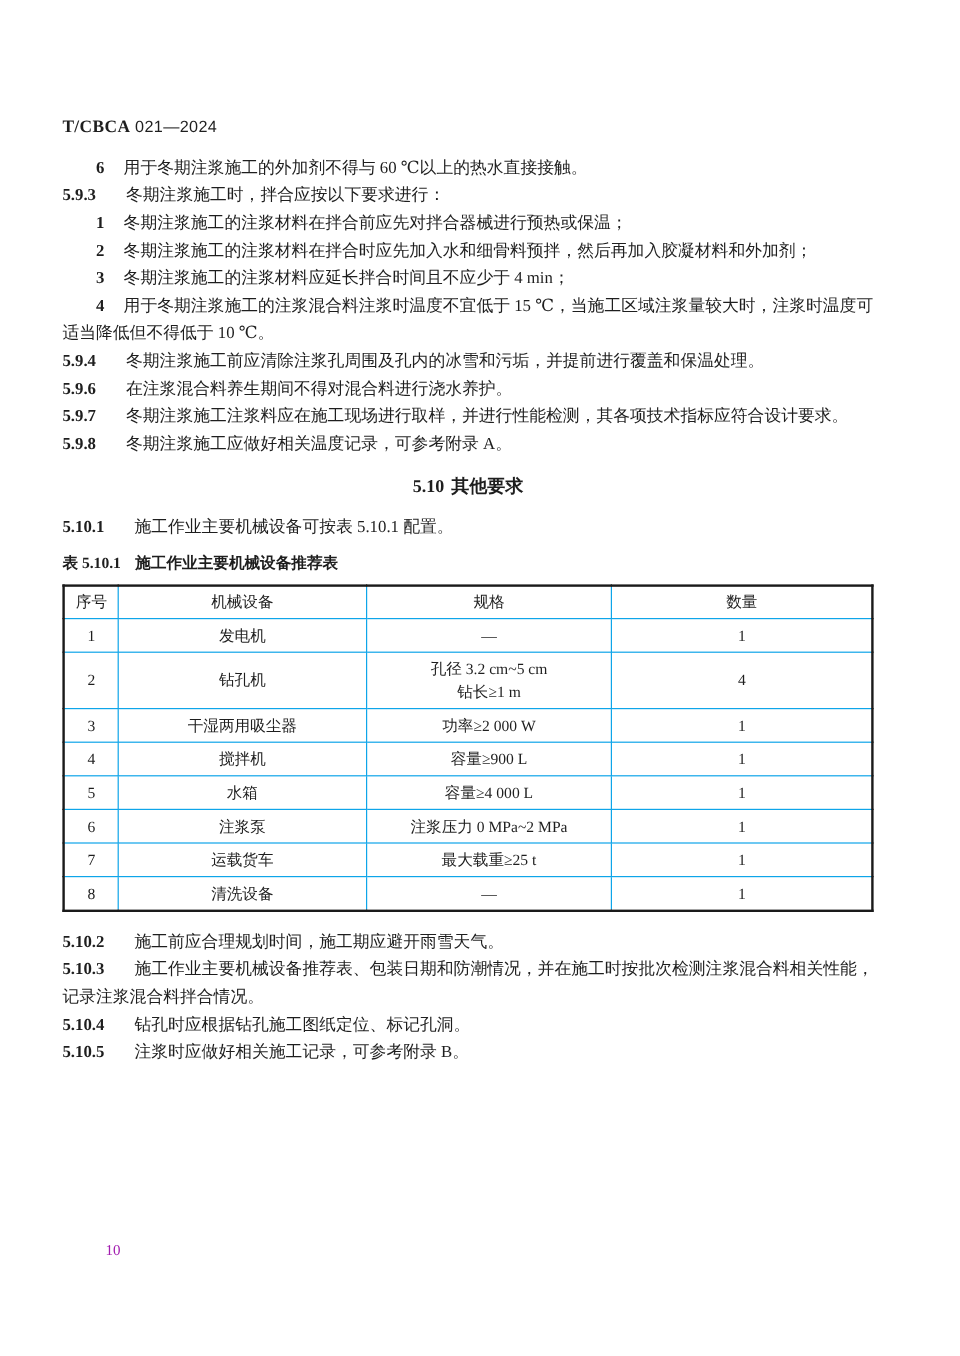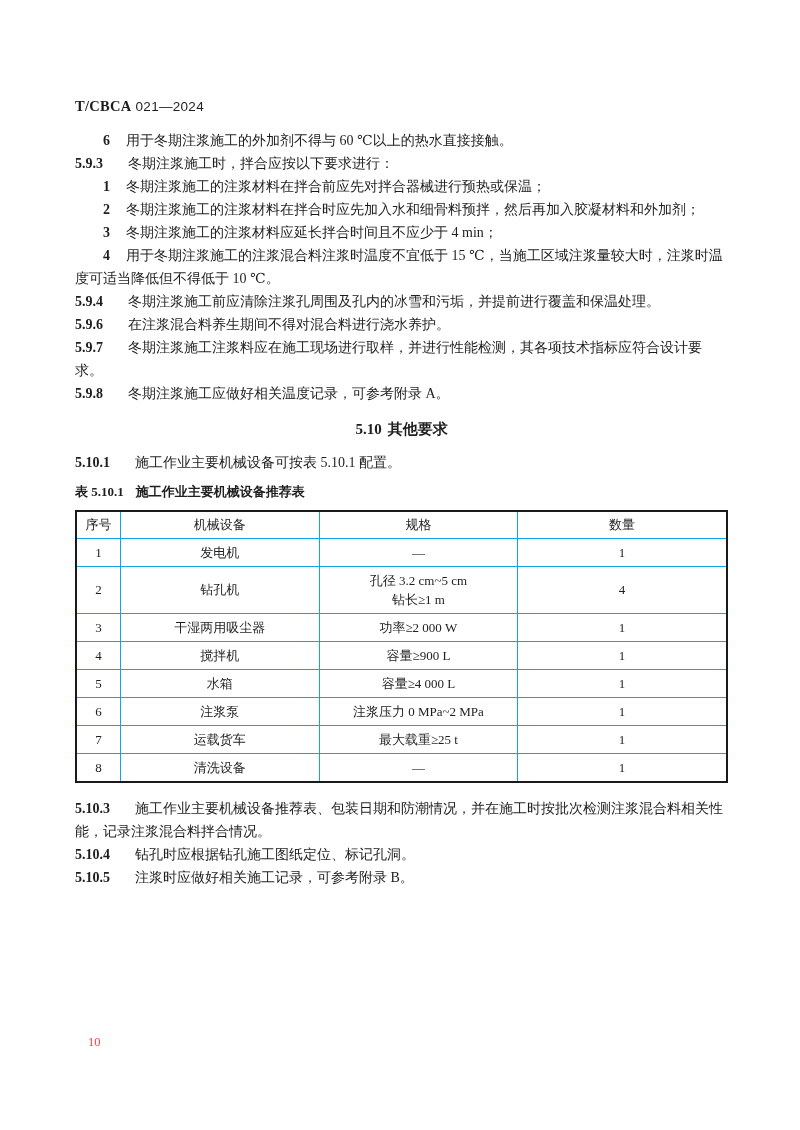--- a/index.html
+++ b/index.html
@@ -6,21 +6,21 @@
   html, body { background: #ffffff; }
   body {
     width: 800px; height: 1130px;
     position: relative;
     font-family: "Liberation Serif", "DejaVu Serif", serif;
     color: #1e1e1e;
     overflow: hidden;
   }
   .page {
     position: absolute; inset: 0;
-    padding: 98px 72px 0 75px;
+    padding: 98px 72px 0 52px;
     border-radius: 6px;
   }
   .doc-header {
     font-family: "Liberation Serif", "DejaVu Serif", serif;
     font-size: 14.5px; letter-spacing: 0.3px;
     margin-bottom: 14px;
   }
   .doc-header .std-label { font-weight: bold; }
   .doc-header .std-number { font-family: "Liberation Sans", "DejaVu Sans", sans-serif; font-size: 13.5px; }
 
@@ -82,21 +82,21 @@
   col.c-sp  { width: 30.4%; }
   col.c-qt  { width: 32.2%; }
 
   .closing { margin-top: 14px; }
 
   .page-number {
     position: absolute;
     left: 88px; top: 1035px;
     font-size: 12.5px;
     font-family: "Liberation Serif", "DejaVu Serif", serif;
-    color: #ef4444;
+    color: #a21caf;
   }
 </style>
 </head>
 <body>
 
 <div class="page">
 
   <div class="doc-header">
     <span class="std-label">T/CBCA</span>
     <span class="std-number">021—2024</span>
@@ -203,20 +203,21 @@
           <td>清洗设备</td>
           <td>
               <div class="spec-line">—</div>
             </td>
           <td>1</td>
         </tr>
       </tbody>
     </table>
 
     <div class="closing">
+      <p class="para"><span class="num">5.10.2</span><span>施工前应合理规划时间，施工期应避开雨雪天气。</span></p>
       <p class="para"><span class="num">5.10.3</span><span>施工作业主要机械设备推荐表、包装日期和防潮情况，并在施工时按批次检测注浆混合料相关性能，记录注浆混合料拌合情况。</span></p>
       <p class="para"><span class="num">5.10.4</span><span>钻孔时应根据钻孔施工图纸定位、标记孔洞。</span></p>
       <p class="para"><span class="num">5.10.5</span><span>注浆时应做好相关施工记录，可参考附录 B。</span></p>
     </div>
 
   </div>
 
   <div class="page-number">10</div>
 
 </div>

